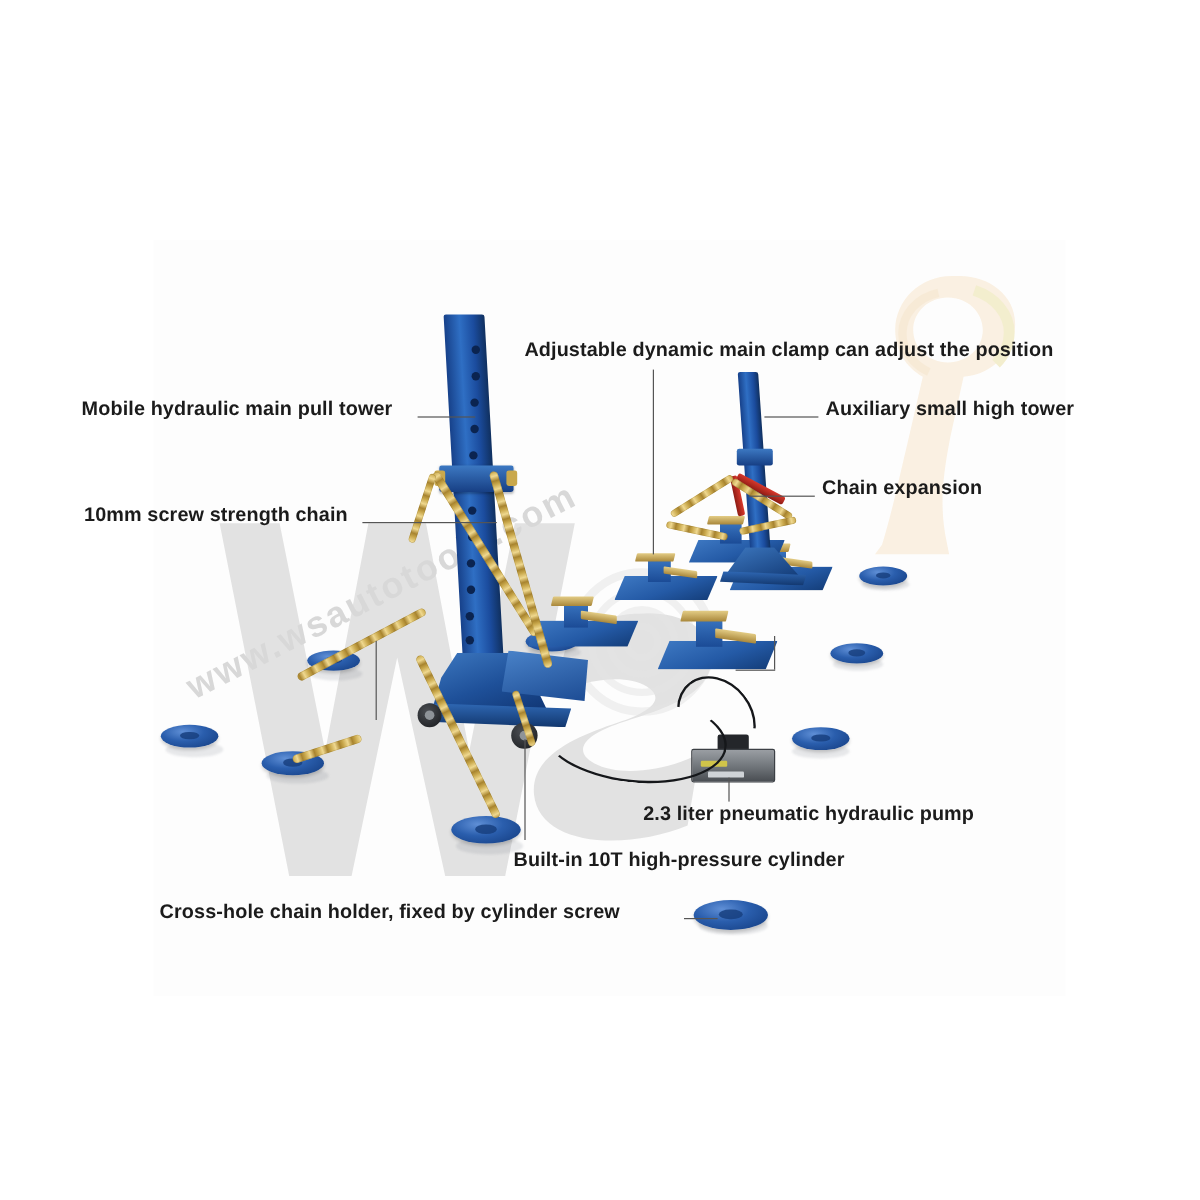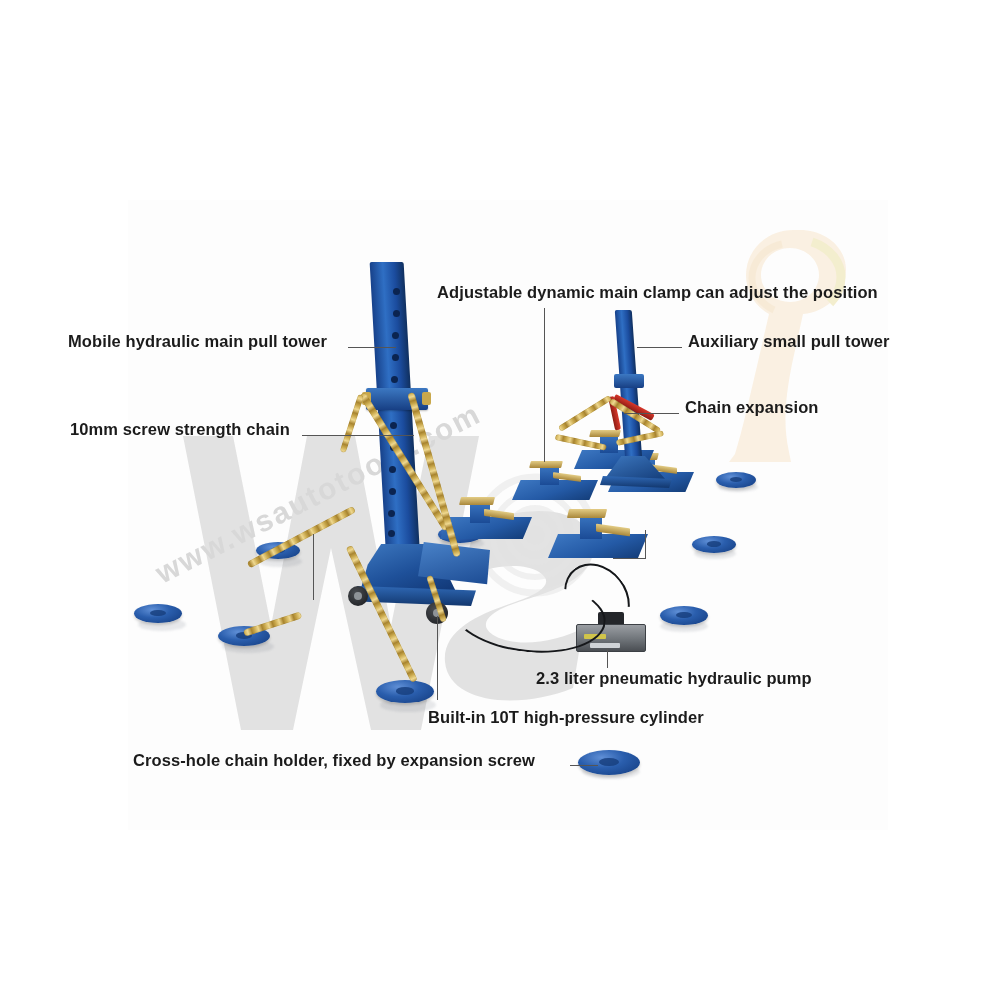--- a/index.html
+++ b/index.html
@@ -238,20 +238,20 @@
   <div class="lead h" style="left:302px;top:435px;width:112px;"></div>
   <div class="lead v" style="left:313px;top:534px;height:66px;"></div>
   <div class="lead v" style="left:645px;top:530px;height:28px;"></div>
   <div class="lead h" style="left:613px;top:558px;width:33px;"></div>
   <div class="lead v" style="left:607px;top:648px;height:20px;"></div>
   <div class="lead v" style="left:437px;top:616px;height:84px;"></div>
   <div class="lead h" style="left:570px;top:765px;width:28px;"></div>
 
   <div class="lbl" style="left:437px;top:283px;">Adjustable dynamic main clamp can adjust the position</div>
   <div class="lbl" style="left:68px;top:332px;">Mobile hydraulic main pull tower</div>
-  <div class="lbl" style="left:688px;top:332px;">Auxiliary small pull tower</div>
+  <div class="lbl" style="left:688px;top:332px;">Auxiliary small high tower</div>
   <div class="lbl" style="left:685px;top:398px;">Chain expansion</div>
   <div class="lbl" style="left:70px;top:420px;">10mm screw strength chain</div>
   <div class="lbl" style="left:536px;top:669px;">2.3 liter pneumatic hydraulic pump</div>
   <div class="lbl" style="left:428px;top:708px;">Built-in 10T high-pressure cylinder</div>
-  <div class="lbl" style="left:133px;top:751px;">Cross-hole chain holder, fixed by expansion screw</div>
+  <div class="lbl" style="left:133px;top:751px;">Cross-hole chain holder, fixed by cylinder screw</div>
 
 </div>
 
 </body></html>

